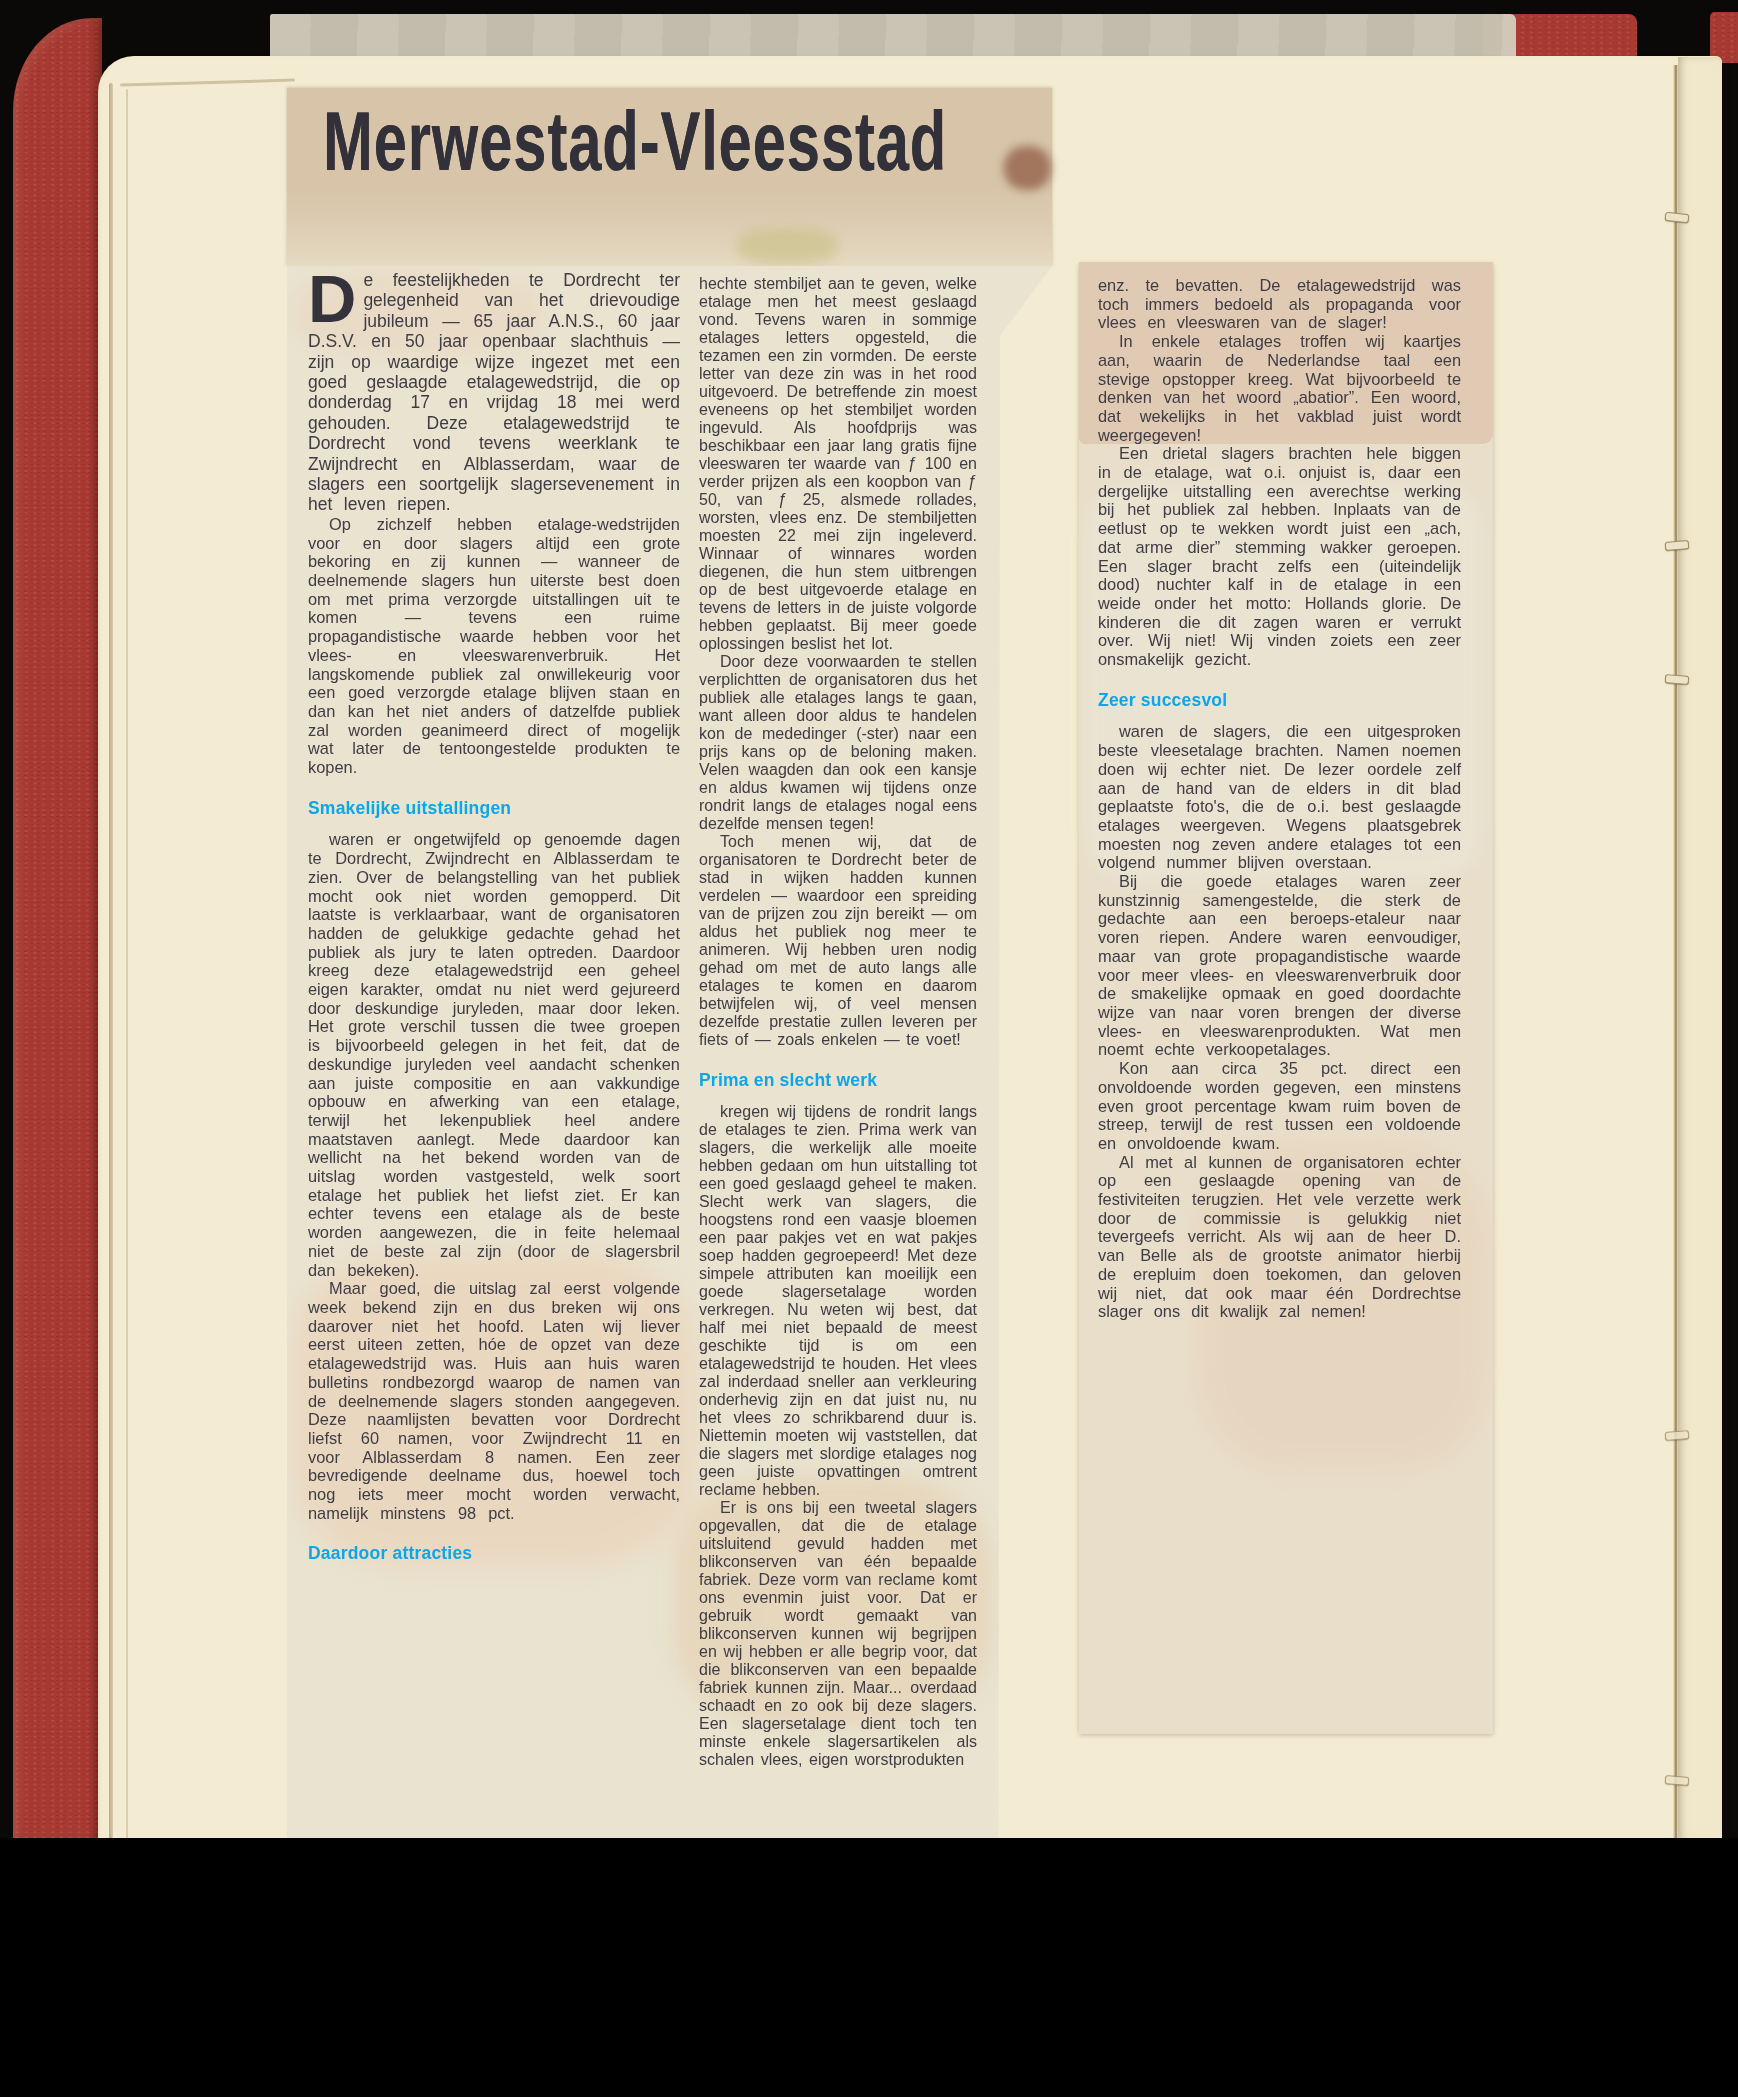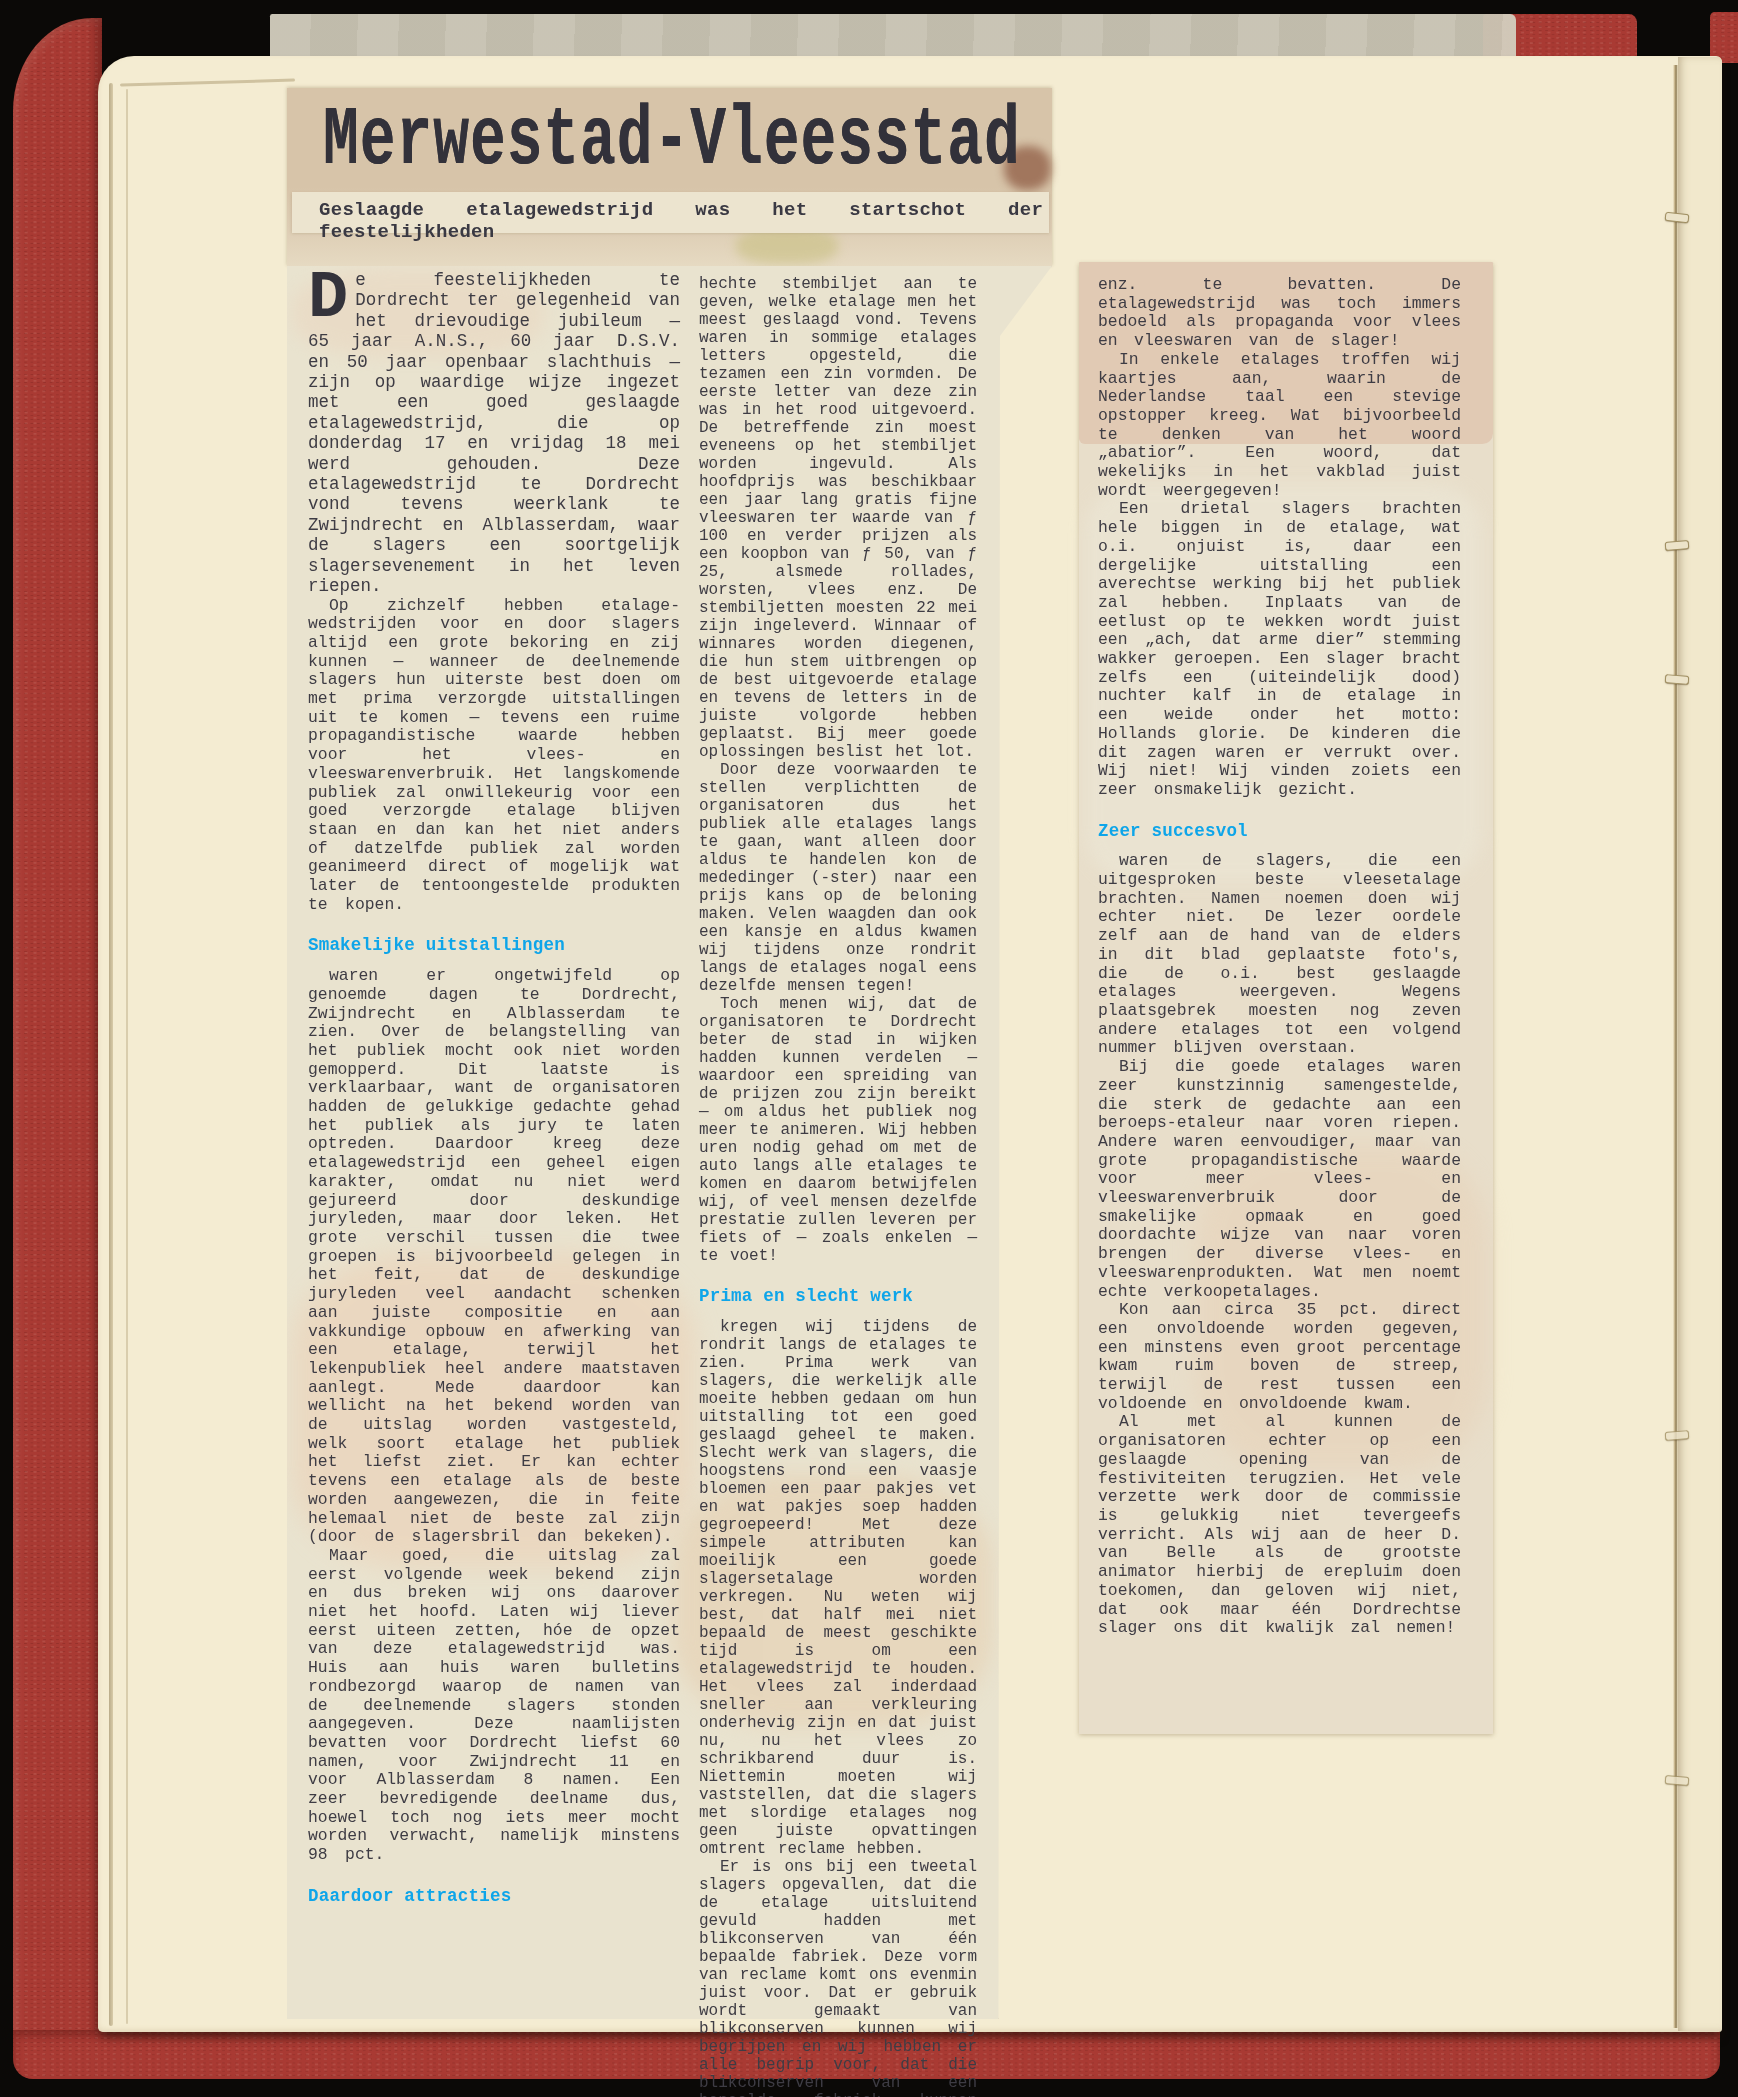--- a/index.html
+++ b/index.html
@@ -1,19 +1,19 @@
 <!DOCTYPE html>
 <html style="font-size:9.3px"><head>
 <meta charset="utf-8">
 <style>
   html,body{margin:0;padding:0;background:#000;}
   .scan{
-    position:relative;width:1738px;height:2097px;overflow:hidden;
+    position:relative;width:1738px;height:1838px;overflow:hidden;
     background:#0b0907;
-    font-family:Liberation Mono, monospace;
+    font-family:Liberation Sans, sans-serif;
   }
   
   .cover{
     position:absolute;background-color:#a93a33;
     background-image:
       radial-gradient(rgba(255,235,220,.10) 22%, transparent 24%),
       radial-gradient(rgba(60,10,8,.18) 20%, transparent 23%);
     background-size:8.8px 5.3px,6.4px 4.1px;
     background-position:0 0,2.9px 2.3px;
   }
@@ -161,23 +161,20 @@
     <div class="stain stain-tan-c"></div>
   </div>
 
   <div class="clip clip-col3">
     <div class="stain stain-col3-top"></div>
     <div class="stain stain-col3-mid"></div>
     <div class="stain stain-col3-low"></div>
   </div>
 
   <div class="headline">Merwestad-Vleesstad</div>
-  <div class="subhead-bar">
-    <div class="subhead">Geslaagde etalagewedstrijd was het startschot der feestelijkheden</div>
-  </div>
 
   <div class="column col1">
     <p class="lede"><span class="dropcap">D</span><span>e feestelijkheden te Dordrecht ter gelegenheid van het drievoudige jubileum — 65 jaar A.N.S., 60 jaar D.S.V. en 50 jaar openbaar slachthuis — zijn op waardige wijze ingezet met een goed geslaagde etalagewedstrijd, die op donderdag 17 en vrijdag 18 mei werd gehouden. Deze etalagewedstrijd te Dordrecht vond tevens weerklank te Zwijndrecht en Alblasserdam, waar de slagers een soortgelijk slagersevenement in het leven riepen.</span></p>
     <p>Op zichzelf hebben etalage-wedstrijden voor en door slagers altijd een grote bekoring en zij kunnen — wanneer de deelnemende slagers hun uiterste best doen om met prima verzorgde uitstallingen uit te komen — tevens een ruime propagandistische waarde hebben voor het vlees- en vleeswarenverbruik. Het langskomende publiek zal onwillekeurig voor een goed verzorgde etalage blijven staan en dan kan het niet anders of datzelfde publiek zal worden geanimeerd direct of mogelijk wat later de tentoongestelde produkten te kopen.</p>
     <h3>Smakelijke uitstallingen</h3>
     <p>waren er ongetwijfeld op genoemde dagen te Dordrecht, Zwijndrecht en Alblasserdam te zien. Over de belangstelling van het publiek mocht ook niet worden gemopperd. Dit laatste is verklaarbaar, want de organisatoren hadden de gelukkige gedachte gehad het publiek als jury te laten optreden. Daardoor kreeg deze etalagewedstrijd een geheel eigen karakter, omdat nu niet werd gejureerd door deskundige juryleden, maar door leken. Het grote verschil tussen die twee groepen is bijvoorbeeld gelegen in het feit, dat de deskundige juryleden veel aandacht schenken aan juiste compositie en aan vakkundige opbouw en afwerking van een etalage, terwijl het lekenpubliek heel andere maatstaven aanlegt. Mede daardoor kan wellicht na het bekend worden van de uitslag worden vastgesteld, welk soort etalage het publiek het liefst ziet. Er kan echter tevens een etalage als de beste worden aangewezen, die in feite helemaal niet de beste zal zijn (door de slagersbril dan bekeken).</p>
     <p>Maar goed, die uitslag zal eerst volgende week bekend zijn en dus breken wij ons daarover niet het hoofd. Laten wij liever eerst uiteen zetten, hóe de opzet van deze etalagewedstrijd was. Huis aan huis waren bulletins rondbezorgd waarop de namen van de deelnemende slagers stonden aangegeven. Deze naamlijsten bevatten voor Dordrecht liefst 60 namen, voor Zwijndrecht 11 en voor Alblasserdam 8 namen. Een zeer bevredigende deelname dus, hoewel toch nog iets meer mocht worden verwacht, namelijk minstens 98 pct.</p>
     <h3>Daardoor attracties</h3>
   </div>
 

